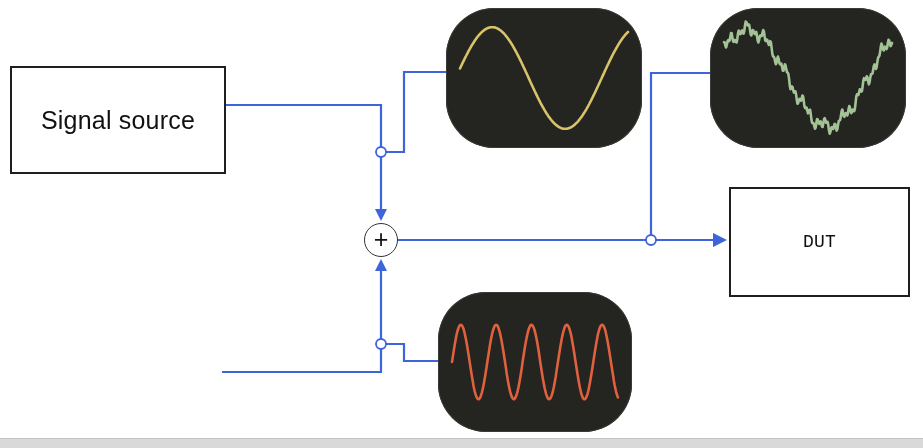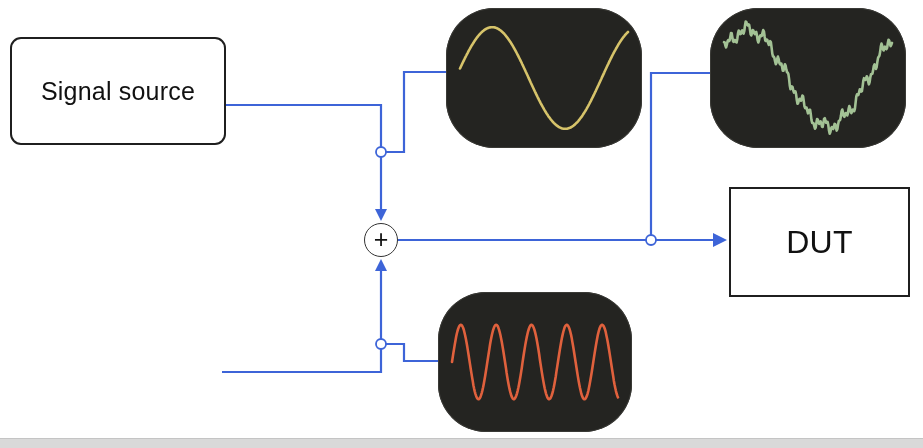--- a/index.html
+++ b/index.html
@@ -9,23 +9,23 @@
   }
   .wires{position:absolute;left:0;top:0;width:923px;height:448px;}
   .wire{fill:none;stroke:#3d64d8;stroke-width:2.2px;}
   .tap-dot{fill:#ffffff;stroke:#3d64d8;stroke-width:1.8px;}
   .arrow{fill:#3d64d8;stroke:none;}
   .box{
     position:absolute;background:#ffffff;border:2px solid #1f1f1f;
     display:flex;align-items:center;justify-content:center;
     font-size:25px;letter-spacing:0.2px;
   }
-  .box-signal{left:10px;top:37px;width:212px;height:104px;border-radius:11px;}
+  .box-signal{left:10px;top:66px;width:212px;height:104px;}
   .box-noise{left:10px;top:318px;width:212px;height:104px;}
-  .box-dut{left:729px;top:187px;width:177px;height:106px;font-size:32px;}
+  .box-dut{left:729px;top:187px;width:177px;height:106px;font-size:18px;font-family:Liberation Mono, monospace;}
   .sum{
     position:absolute;left:364px;top:223px;width:34px;height:34px;border-radius:50%;
     background:#ffffff;border:1.5px solid #333;box-sizing:border-box;
     display:flex;align-items:center;justify-content:center;
     font-size:25px;line-height:1;padding-bottom:2px;
   }
   .scope{
     position:absolute;background:#242421;border-radius:48px;
     box-shadow:inset 0 0 0 1px #3a3a36;
   }

